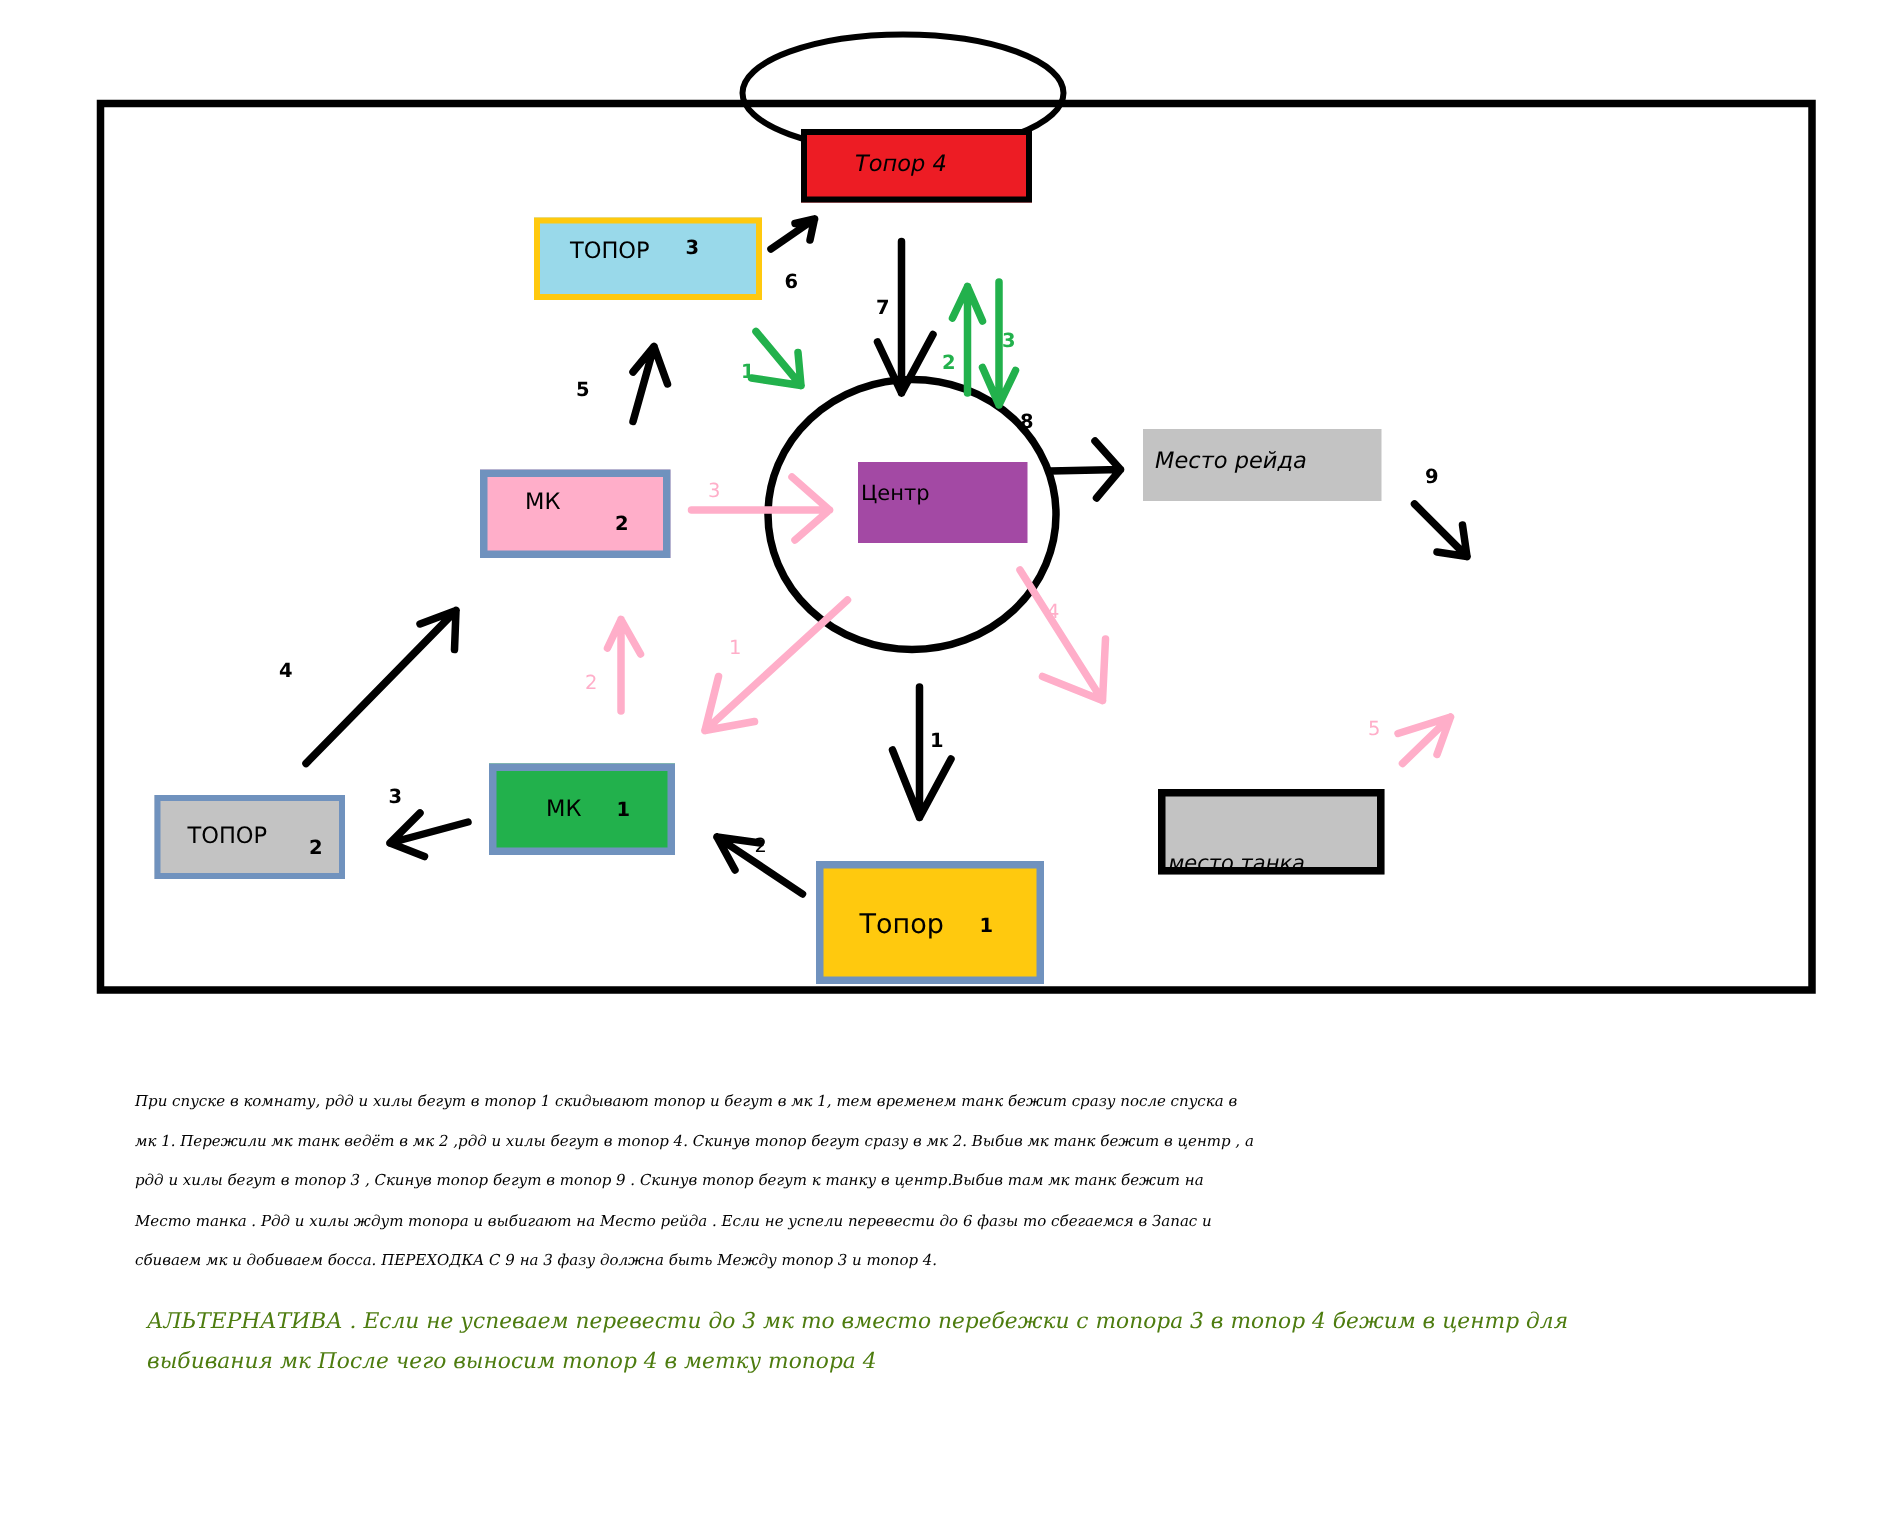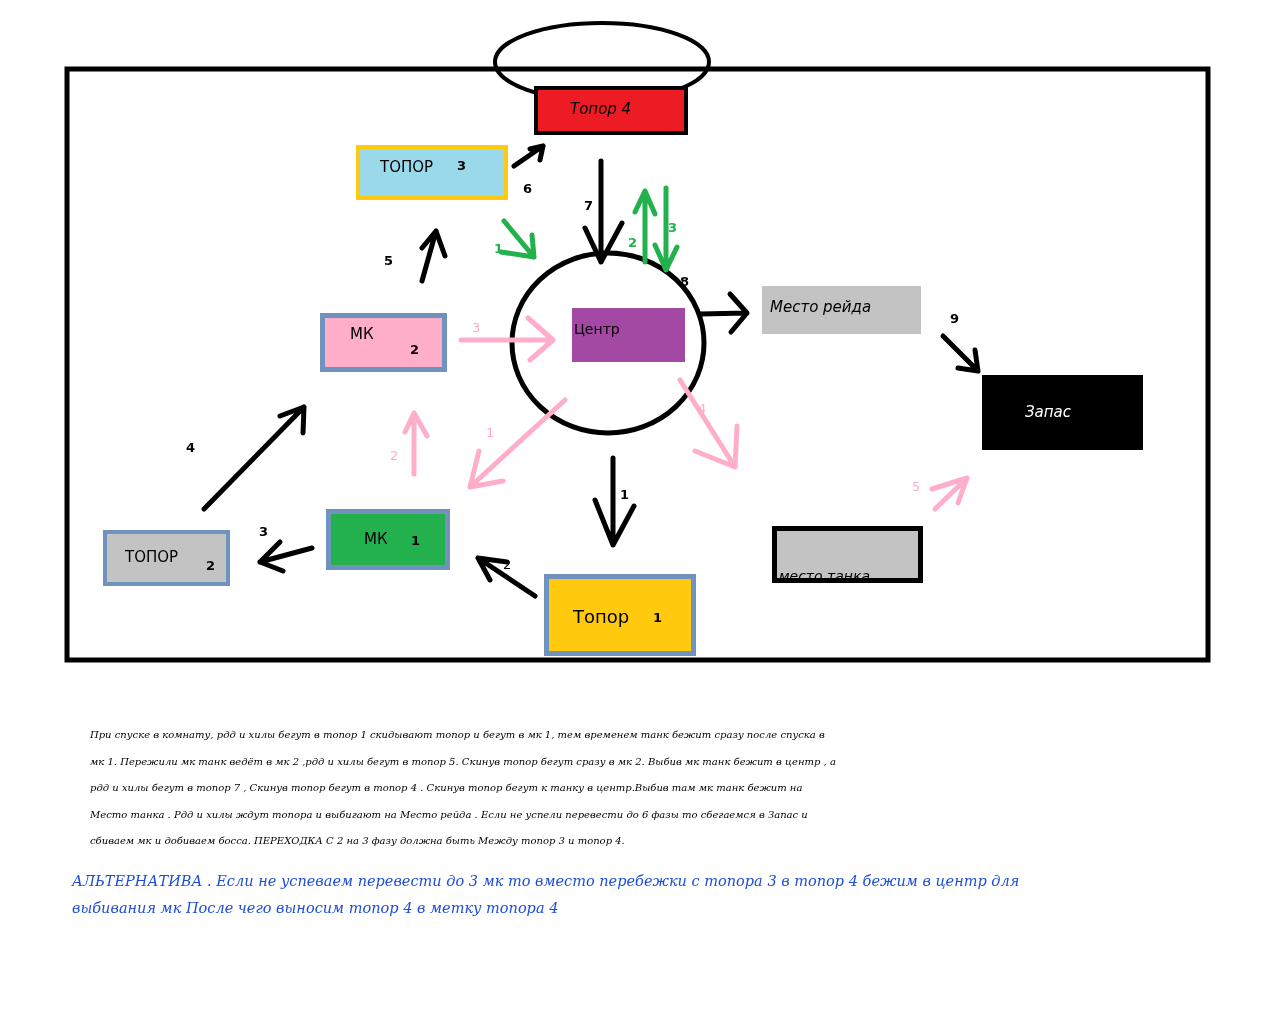--- a/index.html
+++ b/index.html
@@ -4,22 +4,22 @@
 <style>
   html, body { margin:0; padding:0; background:#ffffff; }
   body { width:1262px; height:1016px; position:relative; overflow:hidden;
          font-family:"DejaVu Sans", sans-serif; }
   #diagram { position:absolute; left:0; top:0; width:1022px; height:690px; }
   .box { position:absolute; box-sizing:border-box; }
   .lbl { position:absolute; font-family:"DejaVu Sans", sans-serif; font-size:15px; color:#000; white-space:nowrap; }
   .num { font-family:"DejaVu Sans", sans-serif; font-size:13px; font-weight:bold; }
   .notes { position:absolute; left:90px; top:722px; width:1140px;
            font-family:"DejaVu Serif", serif; font-style:italic; font-size:10px; line-height:26.5px; color:#000; }
-  .alt { position:absolute; left:72px; top:868px; width:1000px;
-         font-family:"DejaVu Serif", serif; font-style:italic; font-size:14.5px; line-height:27px; color:#1d4ed8; }
+  .alt { position:absolute; left:98px; top:868px; width:1000px;
+         font-family:"DejaVu Serif", serif; font-style:italic; font-size:14.5px; line-height:27px; color:#4d7c0f; }
 </style>
 </head>
 <body>
 
 <div id="diagram">
   <svg width="1262" height="690" style="position:absolute;left:0;top:0">
     <defs></defs>
 
     <rect x="67" y="69" width="1141" height="591" fill="none" stroke="#000" stroke-width="5"></rect>
 
@@ -78,23 +78,20 @@
   </div>
 
   <div class="box" style="left:572px;top:308px;width:113px;height:54px;background:#a349a4;">
     <span class="lbl" style="left:2px;top:13px;font-size:14px;">Центр</span>
   </div>
 
   <div class="box" style="left:762px;top:286px;width:159px;height:48px;background:#c3c3c3;">
     <span class="lbl" style="left:8px;top:12px;font-style:italic;">Место рейда</span>
   </div>
 
-  <div class="box" style="left:982px;top:375px;width:161px;height:75px;background:#000;">
-    <span class="lbl" style="left:43px;top:28px;color:#fff;font-style:italic;">Запас</span>
-  </div>
 
   <div class="box" style="left:103px;top:530px;width:127px;height:56px;background:#c3c3c3;border:4px solid #7092be;">
     <span class="lbl" style="left:18px;top:14px;">ТОПОР</span>
     <span class="lbl num" style="left:99px;top:24px;">2</span>
   </div>
 
   <div class="box" style="left:326px;top:509px;width:124px;height:61px;background:#22b14c;border:5px solid #7092be;">
     <span class="lbl" style="left:33px;top:16px;">МК</span>
     <span class="lbl num" style="left:80px;top:19px;">1</span>
   </div>
@@ -124,22 +121,22 @@
 
   <span class="lbl num" style="left:486px;top:425px;color:#ffaec9;font-weight:normal;">1</span>
   <span class="lbl num" style="left:390px;top:448px;color:#ffaec9;font-weight:normal;">2</span>
   <span class="lbl num" style="left:472px;top:320px;color:#ffaec9;font-weight:normal;">3</span>
   <span class="lbl num" style="left:698px;top:401px;color:#ffaec9;font-weight:normal;">4</span>
   <span class="lbl num" style="left:912px;top:479px;color:#ffaec9;font-weight:normal;">5</span>
 </div>
 
 <div class="notes">
   <div>При спуске в комнату, рдд и хилы бегут в топор 1 скидывают топор и бегут в мк 1, тем временем танк бежит сразу после спуска в</div>
-  <div>мк 1. Пережили мк танк ведёт в мк 2 ,рдд и хилы бегут в топор 5. Скинув топор бегут сразу в мк 2. Выбив мк танк бежит в центр , а</div>
-  <div>рдд и хилы бегут в топор 7 , Скинув топор бегут в топор 4 . Скинув топор бегут к танку в центр.Выбив там мк танк бежит на</div>
+  <div>мк 1. Пережили мк танк ведёт в мк 2 ,рдд и хилы бегут в топор 4. Скинув топор бегут сразу в мк 2. Выбив мк танк бежит в центр , а</div>
+  <div>рдд и хилы бегут в топор 3 , Скинув топор бегут в топор 9 . Скинув топор бегут к танку в центр.Выбив там мк танк бежит на</div>
   <div>Место танка . Рдд и хилы ждут топора и выбигают на Место рейда . Если не успели перевести  до 6 фазы то сбегаемся в Запас и</div>
-  <div>сбиваем мк и добиваем босса. ПЕРЕХОДКА С 2 на 3 фазу должна быть Между топор 3 и топор 4.</div>
+  <div>сбиваем мк и добиваем босса. ПЕРЕХОДКА С 9 на 3 фазу должна быть Между топор 3 и топор 4.</div>
 </div>
 
 <div class="alt">
   <div>АЛЬТЕРНАТИВА . Если не успеваем перевести до 3 мк то вместо перебежки с топора 3 в топор 4 бежим в центр для</div>
   <div>выбивания мк После чего выносим топор 4 в метку топора 4</div>
 </div>
 
 </body></html>

